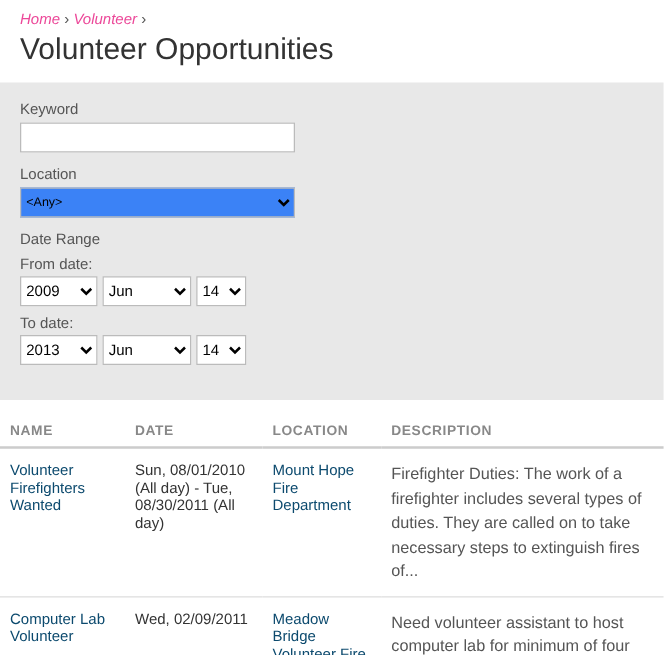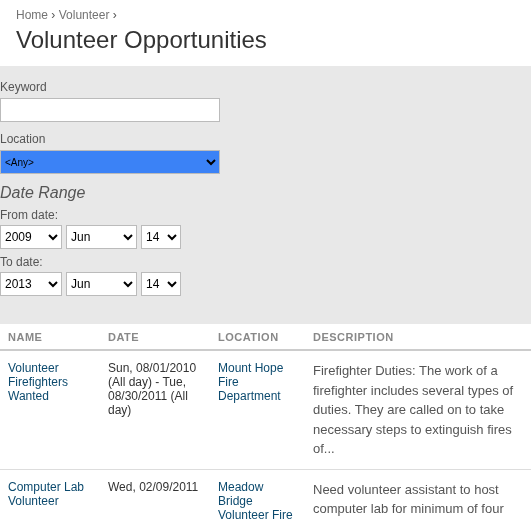--- a/index.html
+++ b/index.html
@@ -9,36 +9,37 @@
       background: #fff;
       color: #333;
       width: 531px;
     }
     .breadcrumb {
       font-size: 12px;
       color: #555;
       padding: 8px 16px 4px;
     }
     .breadcrumb a {
-      color: #737373;
+      color: #ec4899;
       text-decoration: none;
+      font-style: italic;
     }
     .breadcrumb span {
       color: #555;
     }
     .page-title {
       font-size: 24px;
       font-weight: normal;
       color: #333;
       padding: 0 16px 12px;
     }
     .filter-panel {
       background: #e8e8e8;
-      padding: 14px 0 18px;
-      margin: 0 0 4px 0;
+      padding: 14px 16px 18px;
+      margin: 0 0 16px 0;
     }
     .field-group {
       margin-bottom: 10px;
     }
     .field-label {
       font-size: 12px;
       color: #555;
       margin-bottom: 4px;
       display: block;
     }
@@ -51,25 +52,24 @@
       font-size: 13px;
     }
     .location-select {
       width: 220px;
       height: 24px;
       border: 1px solid #bbb;
       background: #3b82f6;
       font-size: 10px;
     }
     .date-range-label {
-      font-size: 16px;
+      font-size: 12px;
       color: #555;
       margin-bottom: 6px;
       display: block;
-      font-style: italic;
     }
     .date-row {
       display: flex;
       align-items: center;
       gap: 4px;
       margin-bottom: 6px;
     }
     .date-sub-label {
       font-size: 12px;
       color: #555;

